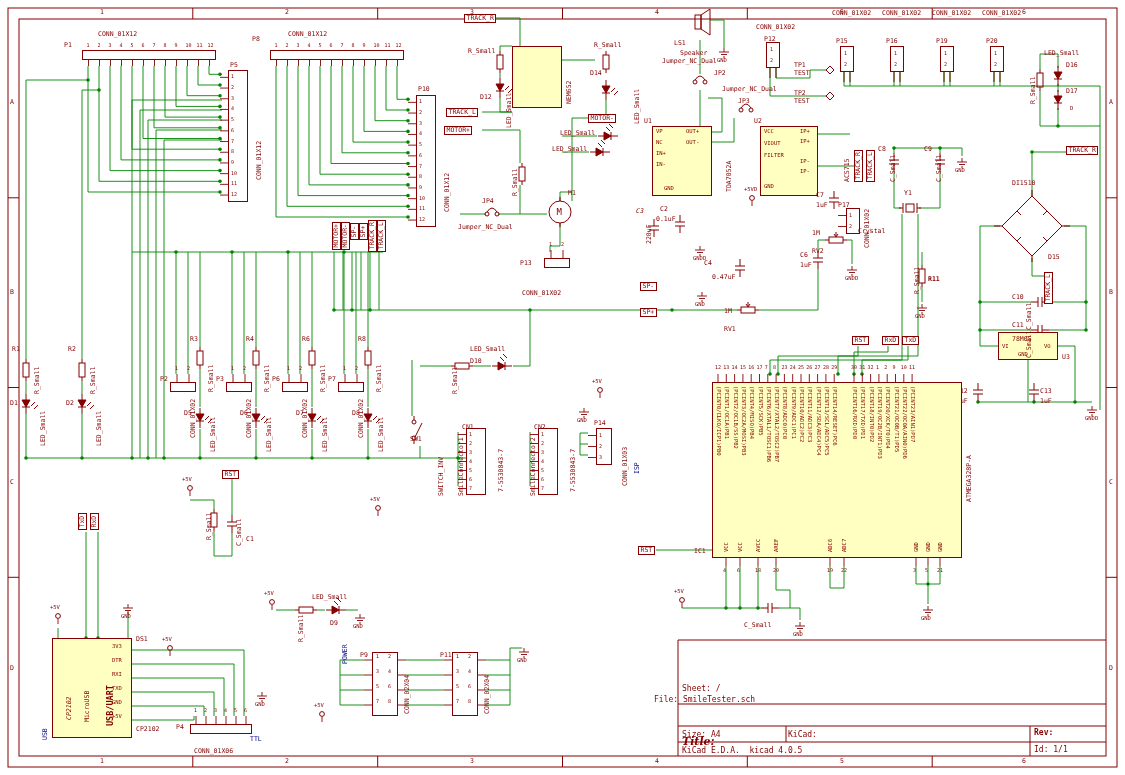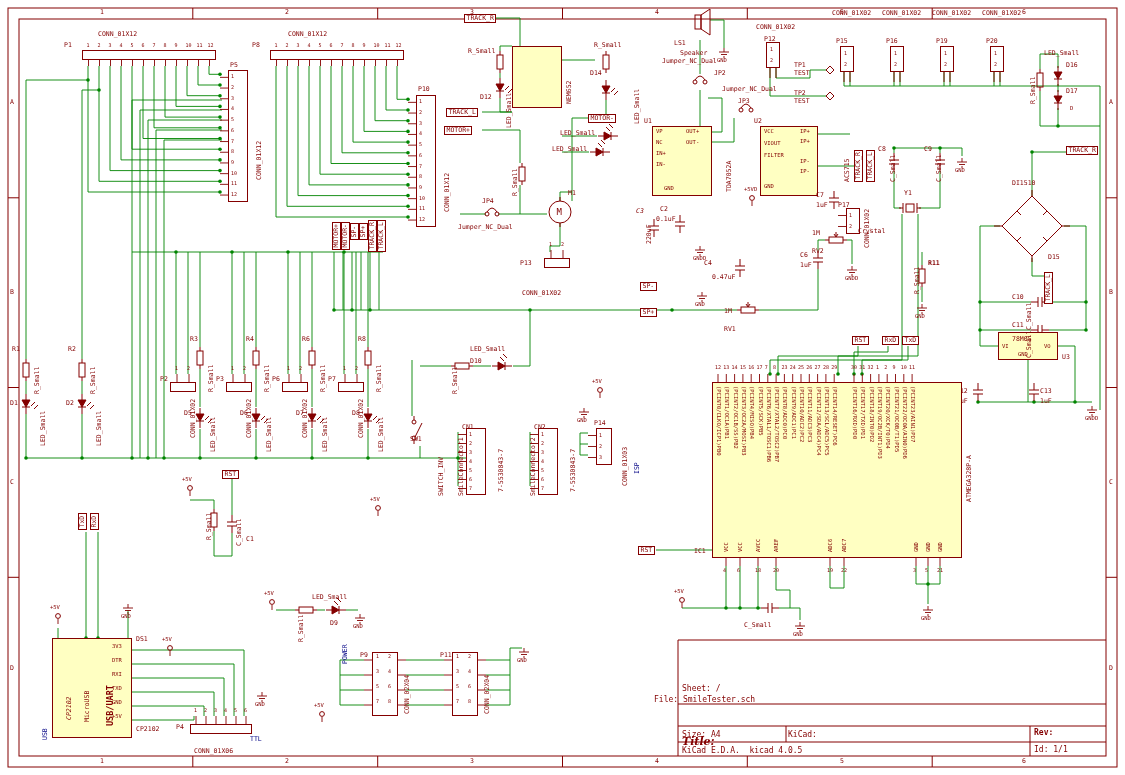--- a/index.html
+++ b/index.html
@@ -993,21 +993,21 @@
       <div class="t tiny" style="left: 915px; top: 314px;">GND</div>
       <div class="t tiny" style="left: 1085px; top: 416px;">GNDD</div>
       <div class="t tiny" style="left: 717px; top: 58px;">GND</div>
       <div class="box fillc" style="left: 512px; top: 46px; width: 50px; height: 62px;"></div>
       <div class="box fillc" style="left: 652px; top: 126px; width: 60px; height: 70px;"></div>
       <div class="box fillc" style="left: 760px; top: 126px; width: 58px; height: 70px;"></div>
       <div class="box fillc" style="left: 998px; top: 332px; width: 60px; height: 28px;"></div>
       <div class="box fillc" style="left: 52px; top: 638px; width: 80px; height: 100px;"></div>
       <div class="t " style="left: 64px; top: 42px;">P1</div>
       <div class="t " style="left: 98px; top: 31px;">CONN_01X12</div>
-      <div class="t " style="left: 252px; top: 42px;">P8</div>
+      <div class="t " style="left: 252px; top: 36px;">P8</div>
       <div class="t " style="left: 288px; top: 31px;">CONN_01X12</div>
       <div class="t " style="left: 230px; top: 62px;">P5</div>
       <div class="t rot" style="left: 256px; top: 180px;">CONN_01X12</div>
       <div class="t " style="left: 418px; top: 86px;">P10</div>
       <div class="t rot" style="left: 444px; top: 212px;">CONN_01X12</div>
       <div class="t glab rot" style="left: 332px; top: 250px;">MOTOR+</div>
       <div class="t glab rot" style="left: 341px; top: 250px;">MOTOR-</div>
       <div class="t glab rot" style="left: 350px; top: 240px;">SP-</div>
       <div class="t glab rot" style="left: 359px; top: 240px;">SP+</div>
       <div class="t glab rot" style="left: 368px; top: 252px;">TRACK_R</div>
@@ -1158,21 +1158,21 @@
       <div class="t " style="left: 1040px; top: 388px;">C13</div>
       <div class="t " style="left: 1040px; top: 398px;">1uF</div>
       <div class="t " style="left: 878px; top: 146px;">C8</div>
       <div class="t rot" style="left: 890px; top: 182px;">C_Small</div>
       <div class="t " style="left: 924px; top: 146px;">C9</div>
       <div class="t rot" style="left: 936px; top: 182px;">C_Small</div>
       <div class="t " style="left: 904px; top: 190px;">Y1</div>
       <div class="t " style="left: 858px; top: 228px;">Crystal</div>
       <div class="t " style="left: 838px; top: 202px;">P17</div>
       <div class="t rot" style="left: 864px; top: 248px;">CONN_01X02</div>
-      <div class="t " style="left: 928px; top: 260px; font-weight: bold;">R11</div>
+      <div class="t " style="left: 928px; top: 276px; font-weight: bold;">R11</div>
       <div class="t rot" style="left: 914px; top: 294px;">R_Small</div>
       <div class="t " style="left: 694px; top: 548px;">IC1</div>
       <div class="t rot" style="left: 966px; top: 502px;">ATMEGA328P-A</div>
       <div class="t rot" style="left: 730px; top: 506px;">TQFP32</div>
       <div class="t glab" style="left: 852px; top: 336px;">RST</div>
       <div class="t glab" style="left: 882px; top: 336px;">RxD</div>
       <div class="t glab" style="left: 902px; top: 336px;">TxD</div>
       <div class="t glab" style="left: 222px; top: 470px;">RST</div>
       <div class="t rot" style="left: 206px; top: 540px;">R_Small</div>
       <div class="t rot" style="left: 236px; top: 546px;">C_Small</div>

